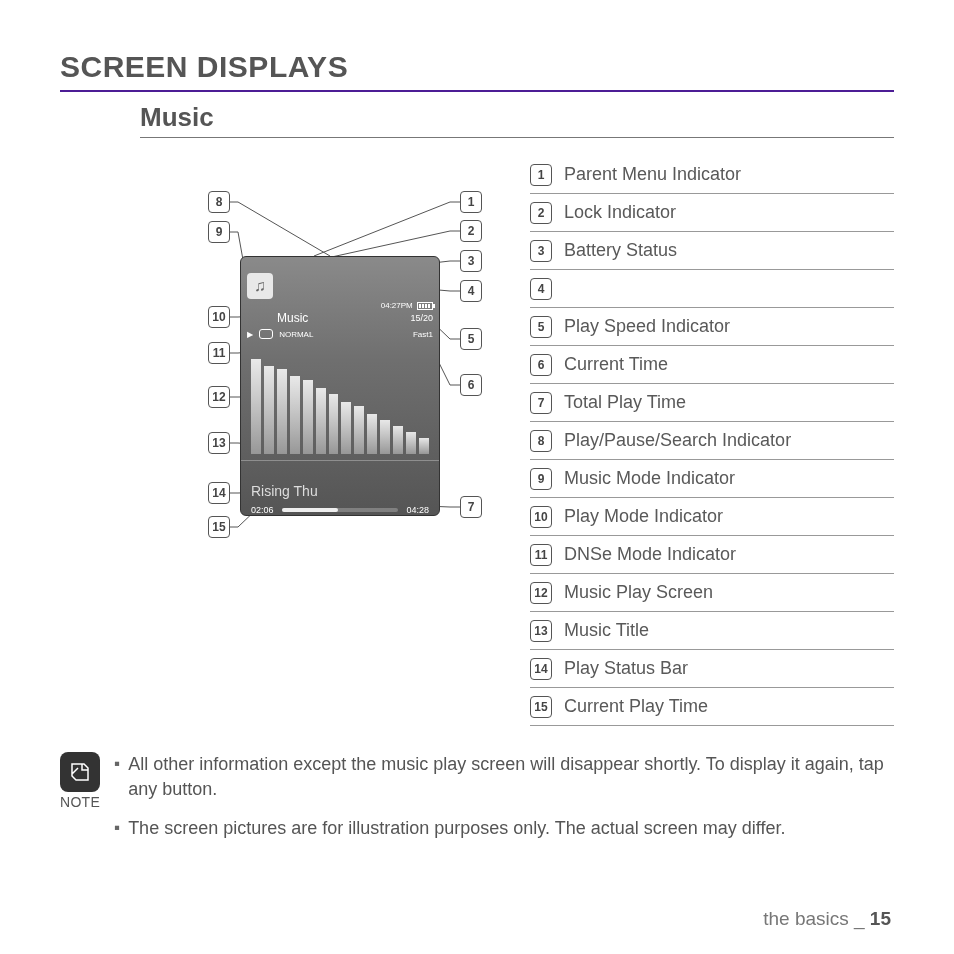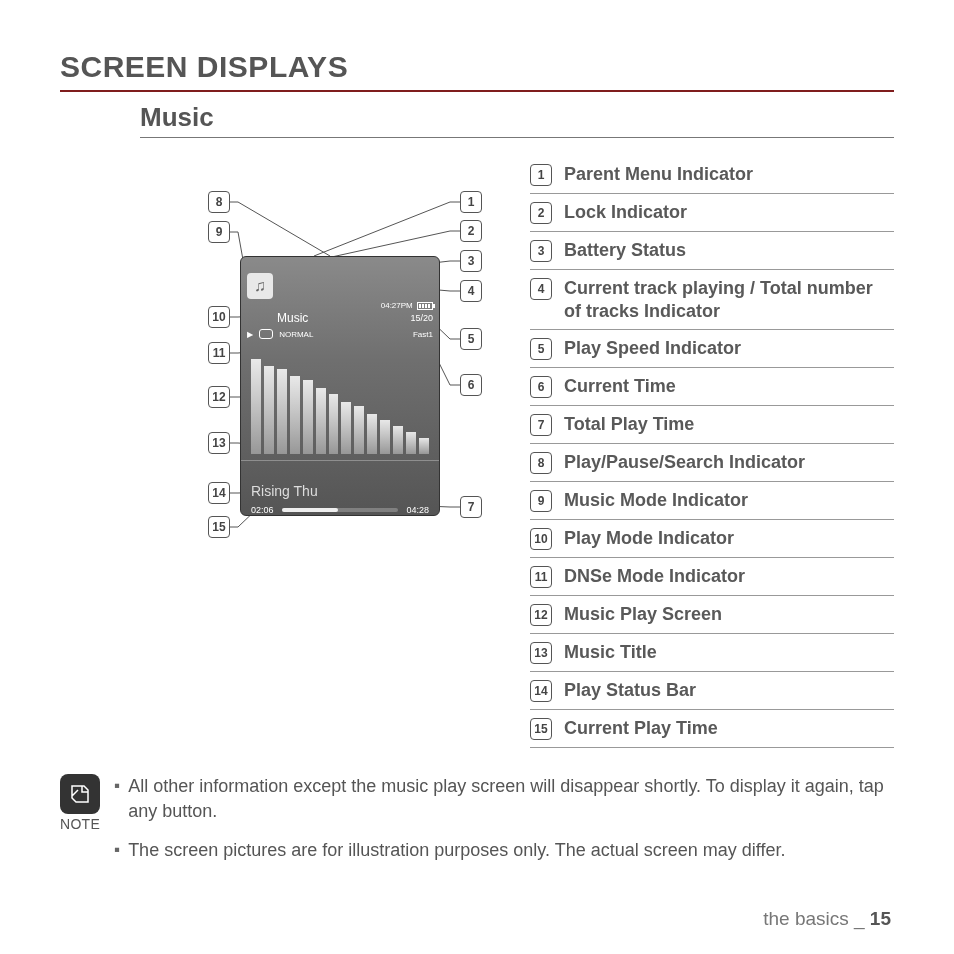--- a/index.html
+++ b/index.html
@@ -10,21 +10,21 @@
     width: 954px;
     height: 954px;
     position: relative;
     padding: 50px 60px 40px 60px;
   }
   .page-title {
     font-size: 30px;
     font-weight: bold;
     color: #555;
     letter-spacing: 0.5px;
-    border-bottom: 2px solid #7f1d1d;
+    border-bottom: 2px solid #4c1d95;
     padding-bottom: 6px;
     margin-bottom: 10px;
   }
   .subtitle {
     font-size: 26px;
     font-weight: bold;
     color: #555;
     border-bottom: 1px solid #777;
     margin-left: 80px;
     margin-right: 0;
@@ -200,21 +200,21 @@
     align-items: center;
     justify-content: center;
     font-size: 12px;
     font-weight: bold;
     color: #444;
     flex-shrink: 0;
     margin-top: 1px;
   }
   .def-label {
     font-size: 18px;
-    font-weight: bold;
+    font-weight: normal;
     color: #595959;
     line-height: 1.25;
   }
   
   .note-block {
     display: flex;
     gap: 14px;
     margin-top: 26px;
     margin-left: 0;
   }
@@ -358,21 +358,20 @@
       <div class="def-row">
         <div class="def-num">2</div>
         <div class="def-label">Lock Indicator</div>
       </div>
       <div class="def-row">
         <div class="def-num">3</div>
         <div class="def-label">Battery Status</div>
       </div>
       <div class="def-row">
         <div class="def-num">4</div>
-        <div class="def-label">Current track playing / Total number of tracks Indicator</div>
       </div>
       <div class="def-row">
         <div class="def-num">5</div>
         <div class="def-label">Play Speed Indicator</div>
       </div>
       <div class="def-row">
         <div class="def-num">6</div>
         <div class="def-label">Current Time</div>
       </div>
       <div class="def-row">

